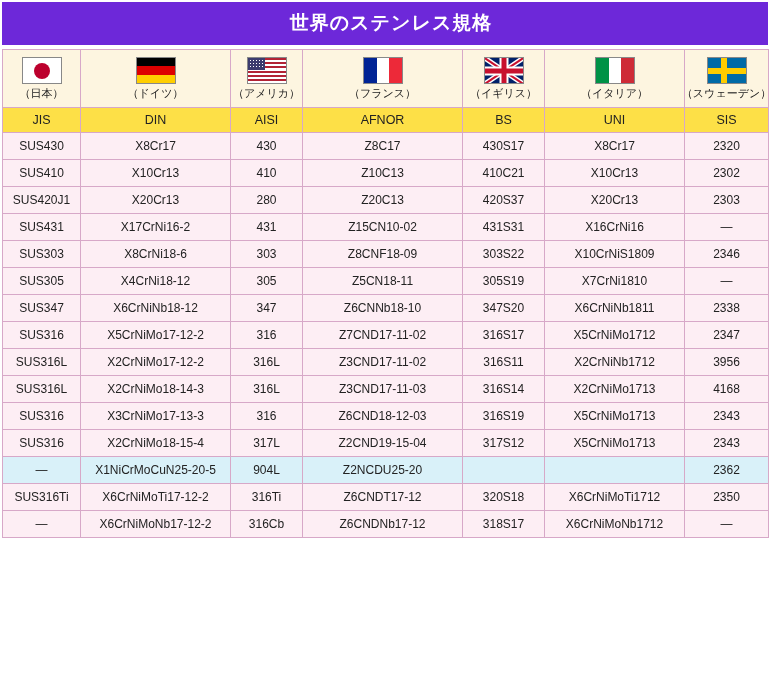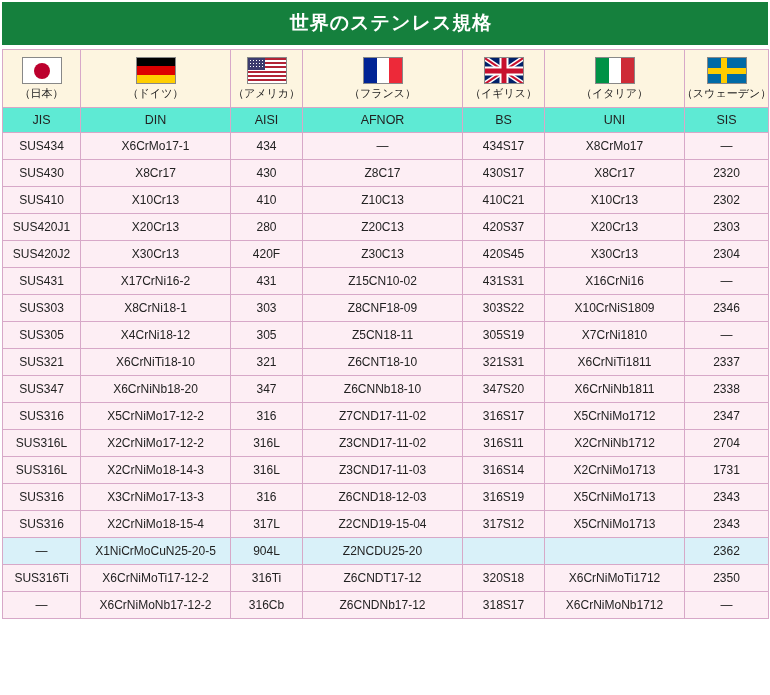--- a/index.html
+++ b/index.html
@@ -9,21 +9,21 @@
   }
   body {
     width: 770px;
     font-family: "Liberation Sans", sans-serif;
   }
   .page {
     width: 770px;
     box-sizing: border-box;
   }
   .title-bar {
-    background: #15803d;
+    background: #6d28d9;
     color: #ffffff;
     text-align: center;
     font-size: 19px;
     font-weight: bold;
     letter-spacing: 1px;
     padding: 8px 0 9px 12px;
     margin: 2px 2px 4px 2px;
   }
   table.std {
     border-collapse: collapse;
@@ -71,21 +71,21 @@
     box-sizing: border-box;
     position: relative;
     overflow: hidden;
     background: #ffffff;
   }
   .country-label {
     font-size: 11px;
     color: #222222;
   }
   tr.code-row td {
-    background: #5eead4;
+    background: #fde047;
     font-size: 12.5px;
     height: 24px;
   }
   tr.data td {
     background: #fdeef4;
   }
   tr.cyan td {
     background: #d9f1f9;
   }
 
@@ -233,29 +233,20 @@
         <td>DIN</td>
         <td>AISI</td>
         <td>AFNOR</td>
         <td>BS</td>
         <td>UNI</td>
         <td>SIS</td>
       </tr>
     </tbody>
     <tbody id="rows-body">
         <tr class="data">
-          <td>SUS434</td>
-          <td>X6CrMo17-1</td>
-          <td>434</td>
-          <td>—</td>
-          <td>434S17</td>
-          <td>X8CrMo17</td>
-          <td>—</td>
-        </tr>
-        <tr class="data">
           <td>SUS430</td>
           <td>X8Cr17</td>
           <td>430</td>
           <td>Z8C17</td>
           <td>430S17</td>
           <td>X8Cr17</td>
           <td>2320</td>
         </tr>
         <tr class="data">
           <td>SUS410</td>
@@ -269,67 +260,49 @@
         <tr class="data">
           <td>SUS420J1</td>
           <td>X20Cr13</td>
           <td>280</td>
           <td>Z20C13</td>
           <td>420S37</td>
           <td>X20Cr13</td>
           <td>2303</td>
         </tr>
         <tr class="data">
-          <td>SUS420J2</td>
-          <td>X30Cr13</td>
-          <td>420F</td>
-          <td>Z30C13</td>
-          <td>420S45</td>
-          <td>X30Cr13</td>
-          <td>2304</td>
-        </tr>
-        <tr class="data">
           <td>SUS431</td>
           <td>X17CrNi16-2</td>
           <td>431</td>
           <td>Z15CN10-02</td>
           <td>431S31</td>
           <td>X16CrNi16</td>
           <td>—</td>
         </tr>
         <tr class="data">
           <td>SUS303</td>
-          <td>X8CrNi18-1</td>
+          <td>X8CrNi18-6</td>
           <td>303</td>
           <td>Z8CNF18-09</td>
           <td>303S22</td>
           <td>X10CrNiS1809</td>
           <td>2346</td>
         </tr>
         <tr class="data">
           <td>SUS305</td>
           <td>X4CrNi18-12</td>
           <td>305</td>
           <td>Z5CN18-11</td>
           <td>305S19</td>
           <td>X7CrNi1810</td>
           <td>—</td>
         </tr>
         <tr class="data">
-          <td>SUS321</td>
-          <td>X6CrNiTi18-10</td>
-          <td>321</td>
-          <td>Z6CNT18-10</td>
-          <td>321S31</td>
-          <td>X6CrNiTi1811</td>
-          <td>2337</td>
-        </tr>
-        <tr class="data">
           <td>SUS347</td>
-          <td>X6CrNiNb18-20</td>
+          <td>X6CrNiNb18-12</td>
           <td>347</td>
           <td>Z6CNNb18-10</td>
           <td>347S20</td>
           <td>X6CrNiNb1811</td>
           <td>2338</td>
         </tr>
         <tr class="data">
           <td>SUS316</td>
           <td>X5CrNiMo17-12-2</td>
           <td>316</td>
@@ -338,30 +311,30 @@
           <td>X5CrNiMo1712</td>
           <td>2347</td>
         </tr>
         <tr class="data">
           <td>SUS316L</td>
           <td>X2CrNiMo17-12-2</td>
           <td>316L</td>
           <td>Z3CND17-11-02</td>
           <td>316S11</td>
           <td>X2CrNiNb1712</td>
-          <td>2704</td>
+          <td>3956</td>
         </tr>
         <tr class="data">
           <td>SUS316L</td>
           <td>X2CrNiMo18-14-3</td>
           <td>316L</td>
           <td>Z3CND17-11-03</td>
           <td>316S14</td>
           <td>X2CrNiMo1713</td>
-          <td>1731</td>
+          <td>4168</td>
         </tr>
         <tr class="data">
           <td>SUS316</td>
           <td>X3CrNiMo17-13-3</td>
           <td>316</td>
           <td>Z6CND18-12-03</td>
           <td>316S19</td>
           <td>X5CrNiMo1713</td>
           <td>2343</td>
         </tr>

